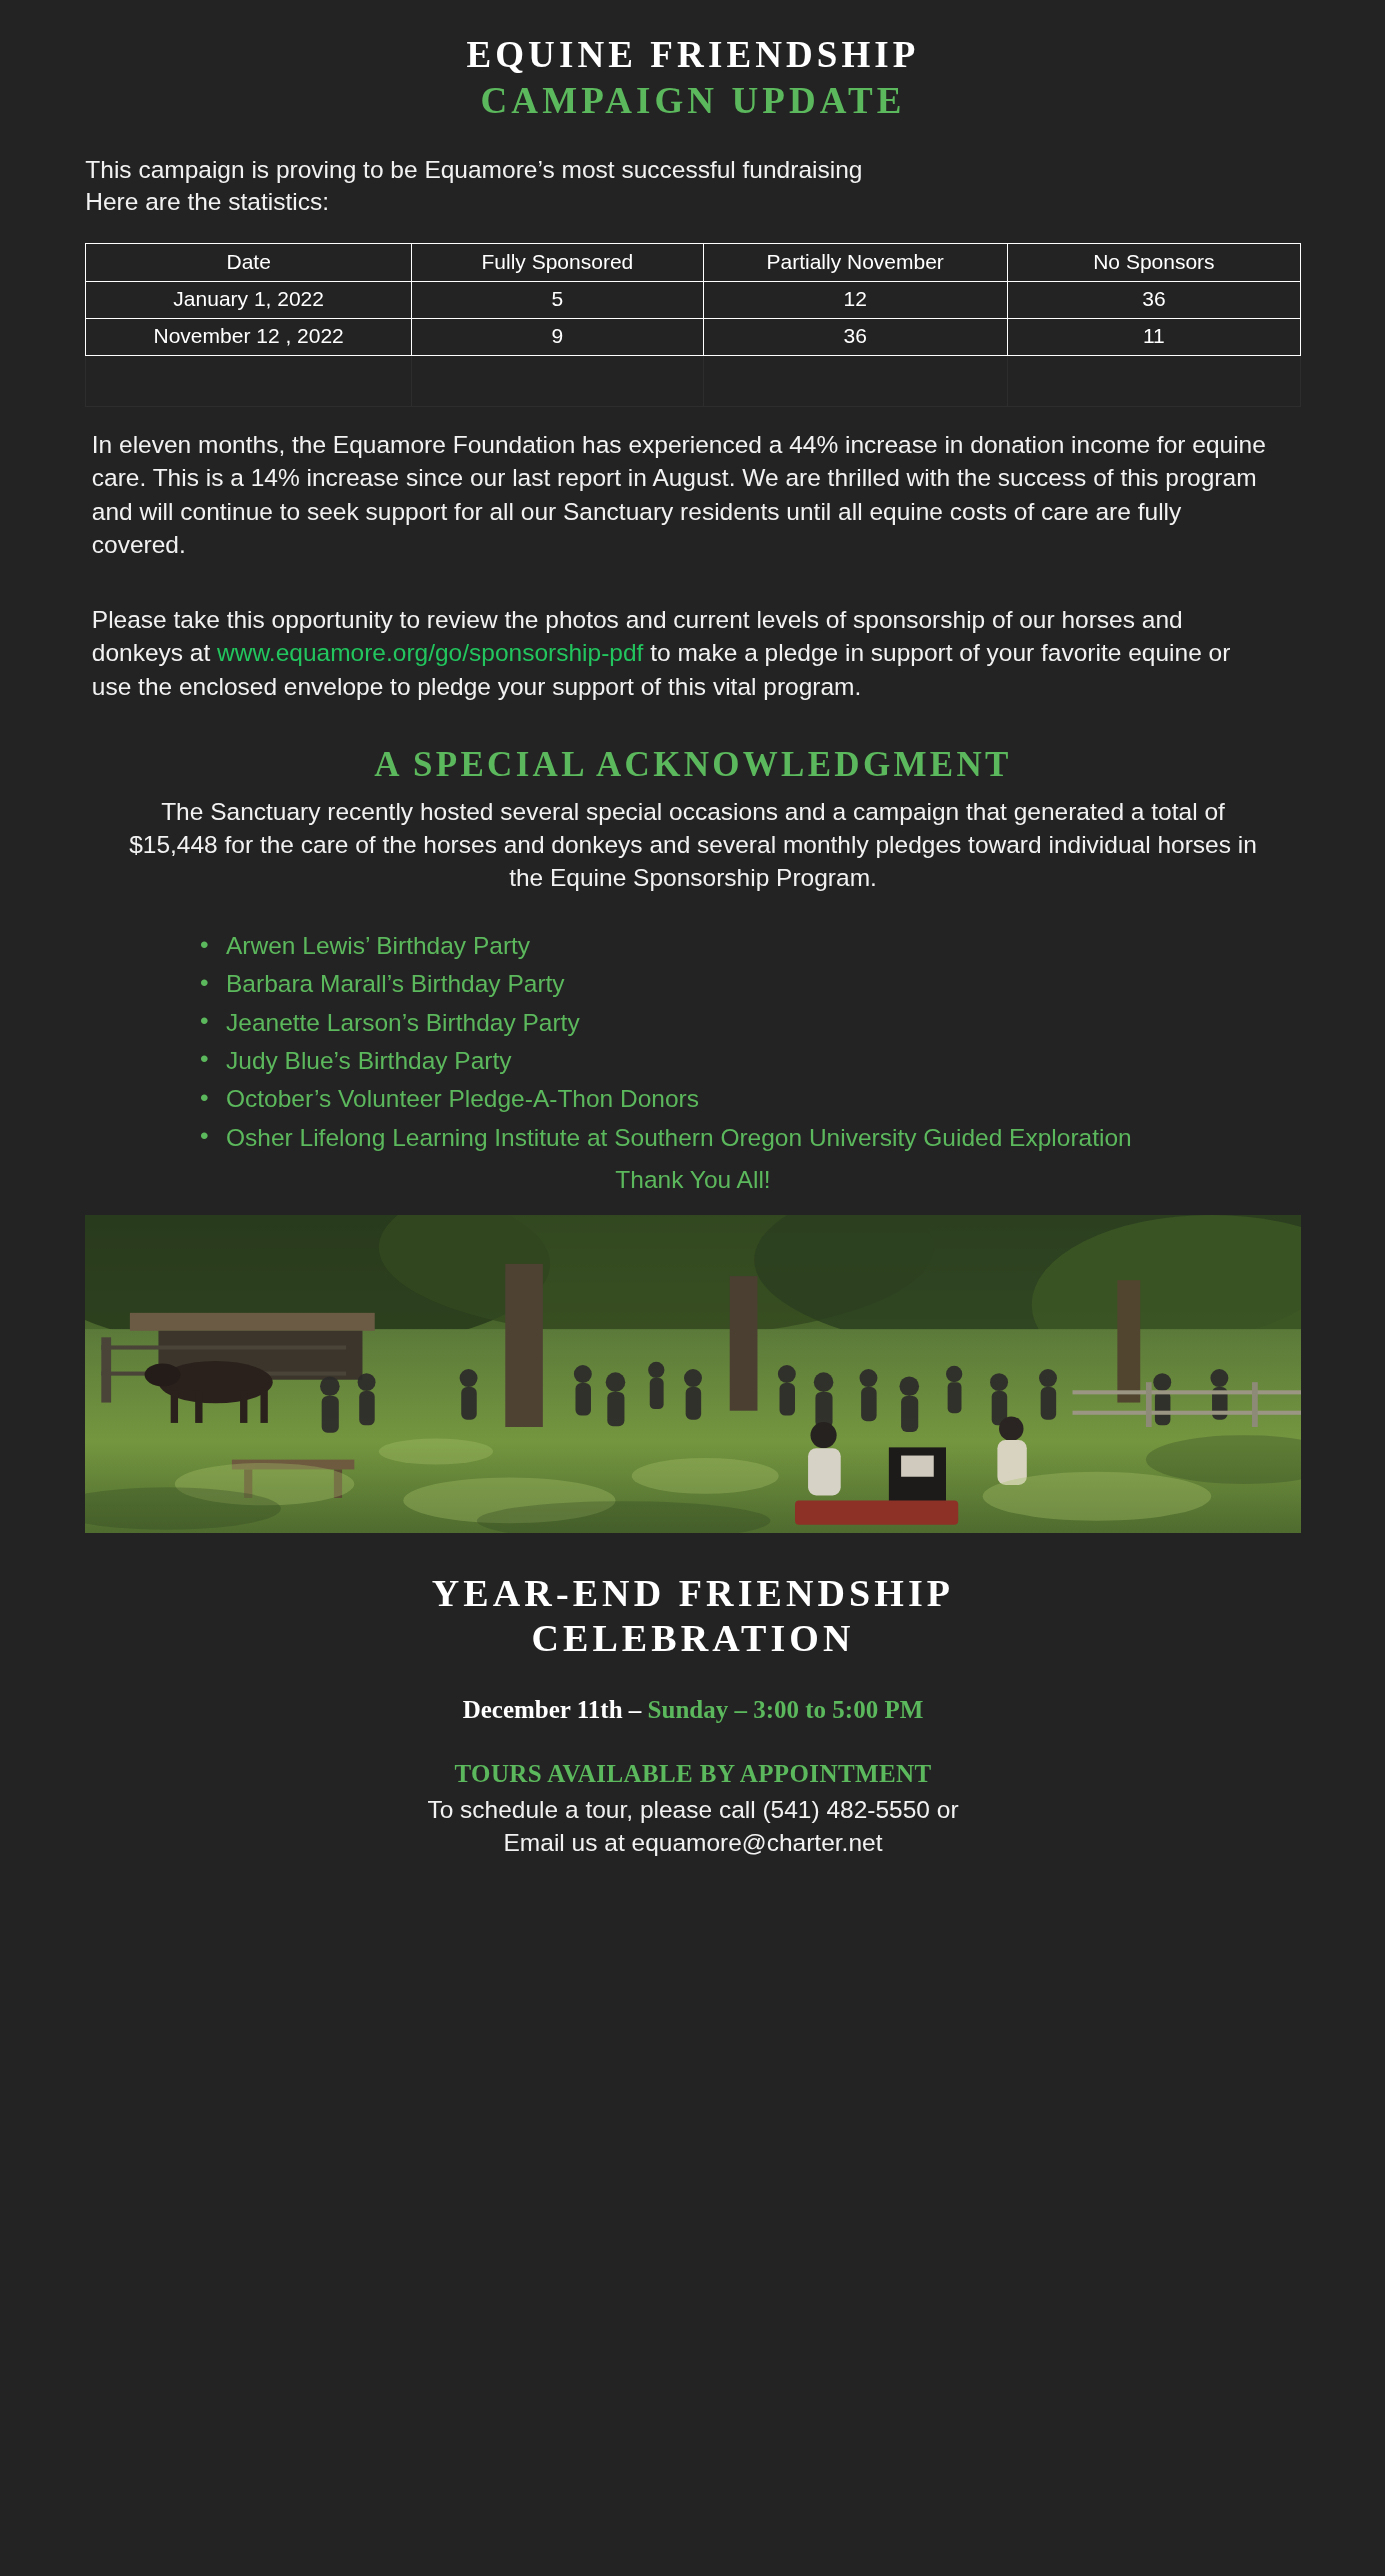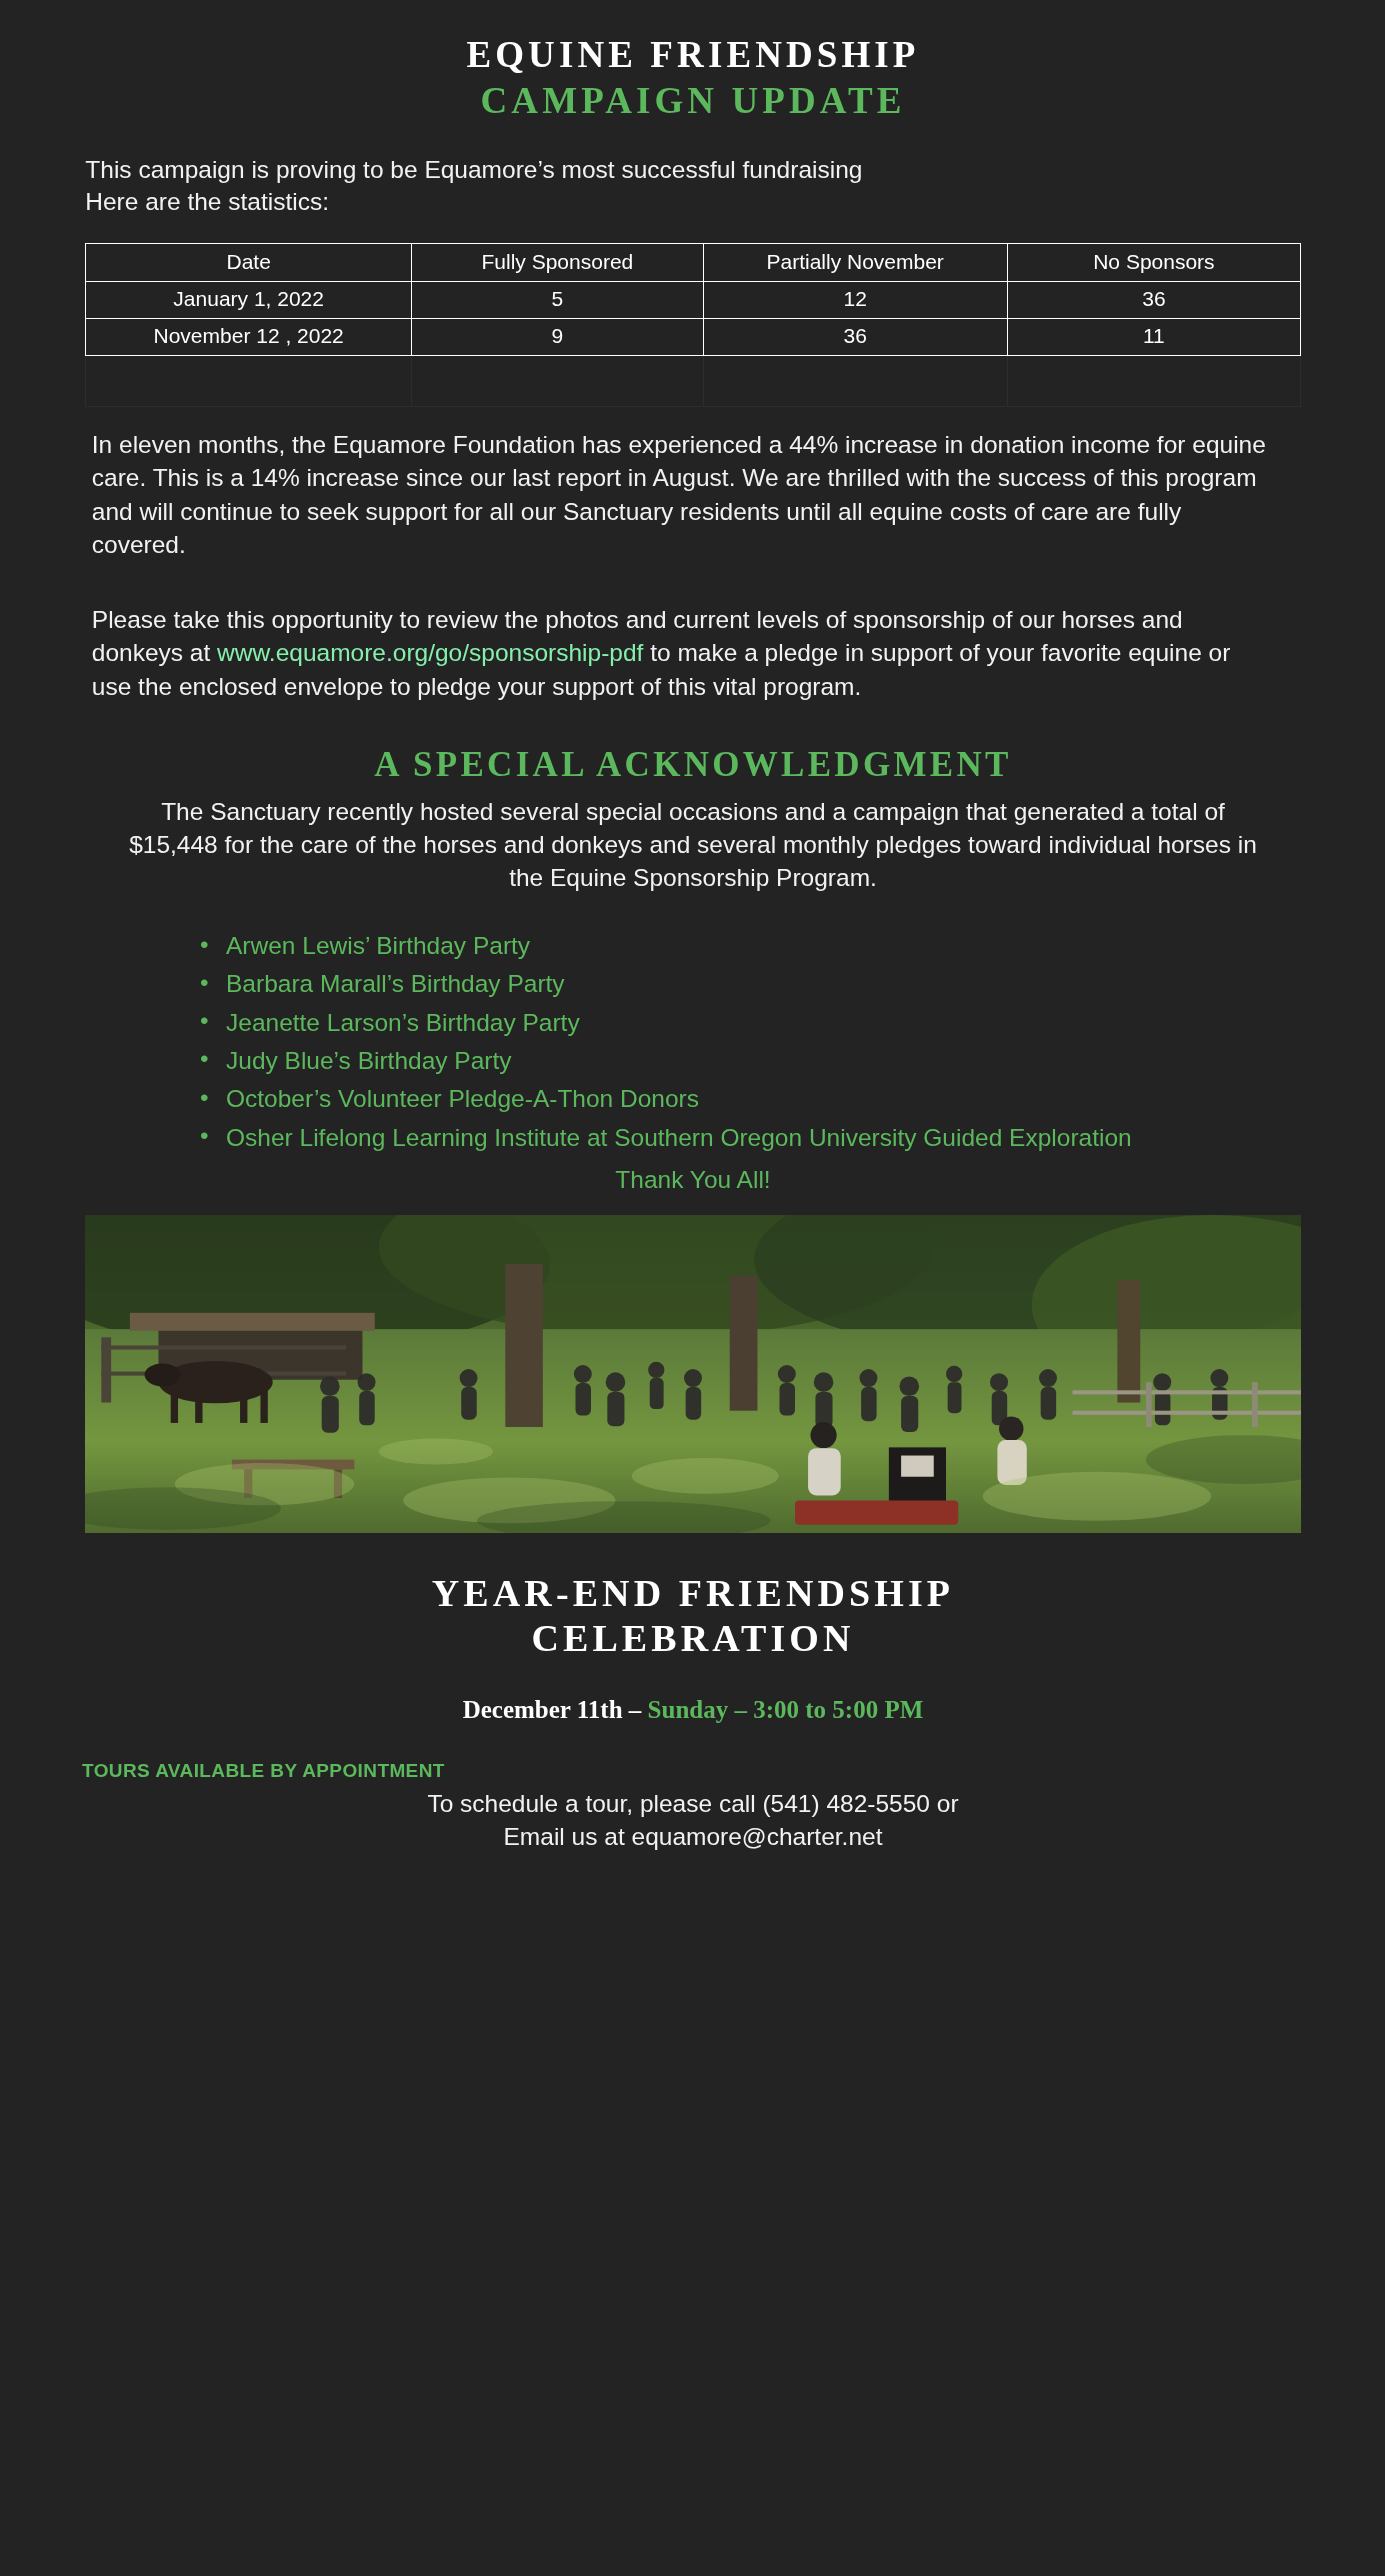--- a/index.html
+++ b/index.html
@@ -83,21 +83,21 @@
 
   .para {
     font-size: 24.5px;
     line-height: 1.36;
     color: #f2f2f2;
     margin: 21px 3.3px 0 9.8px;
     max-width: 1183px;
   }
   .para.second { margin-top: 42px; }
   .link {
-    color: #86efac;
+    color: #22c55e;
     text-decoration: none;
   }
 
   
   .ack-title {
     font-family: "Liberation Serif", serif;
     font-weight: bold;
     text-align: center;
     letter-spacing: 3.3px;
     font-size: 35px;
@@ -171,24 +171,24 @@
   .foot-date {
     font-family: "Liberation Serif", serif;
     font-weight: bold;
     text-align: center;
     font-size: 25px;
     margin: 34px 0 0 0;
     color: #ffffff;
   }
   .foot-date .green { color: #5cb85c; }
   .tours {
-    font-family: Liberation Sans, sans-serif;
-    font-weight: bold;
-    text-align: left;
-    font-size: 19px;
+    font-family: Liberation Serif, serif;
+    font-weight: bold;
+    text-align: center;
+    font-size: 25px;
     color: #5cb85c;
     margin: 36px 0 0 0;
     letter-spacing: 0.4px;
   }
   .contact {
     text-align: center;
     font-size: 24.5px;
     line-height: 1.32;
     color: #f2f2f2;
     margin: 6.5px 0 0 0;

